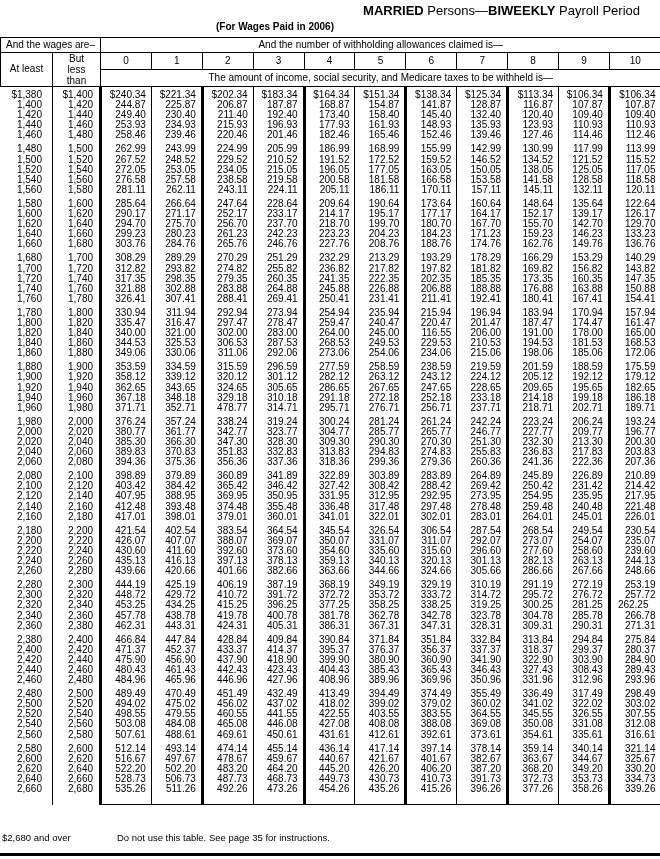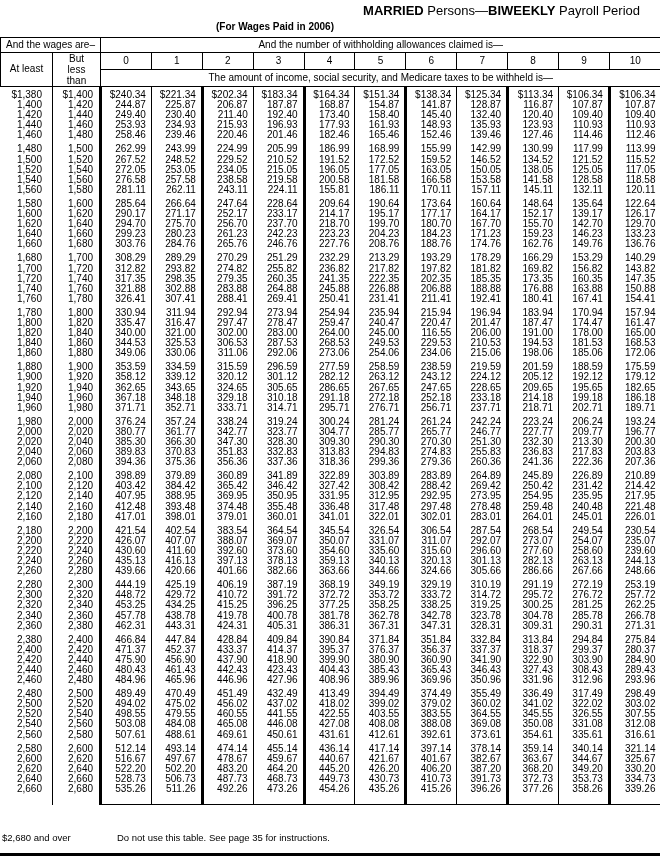--- a/index.html
+++ b/index.html
@@ -230,21 +230,21 @@
         <td class="v thick-r">128.58</td>
         <td class="v" style="border-right: none;">118.58</td>
       </tr>
       <tr>
         <td class="al">1,560</td>
         <td class="bl thick-r">1,580</td>
         <td class="v">281.11</td>
         <td class="v thick-r">262.11</td>
         <td class="v">243.11</td>
         <td class="v thick-r">224.11</td>
-        <td class="v">155.81</td>
+        <td class="v">205.11</td>
         <td class="v thick-r">186.11</td>
         <td class="v">170.11</td>
         <td class="v thick-r">157.11</td>
         <td class="v">145.11</td>
         <td class="v thick-r">132.11</td>
         <td class="v" style="border-right: none;">120.11</td>
       </tr>
       <tr class="grp-start">
         <td class="al">1,580</td>
         <td class="bl thick-r">1,600</td>
@@ -528,21 +528,21 @@
         <td class="v thick-r">233.18</td>
         <td class="v">214.18</td>
         <td class="v thick-r">199.18</td>
         <td class="v" style="border-right: none;">186.18</td>
       </tr>
       <tr>
         <td class="al">1,960</td>
         <td class="bl thick-r">1,980</td>
         <td class="v">371.71</td>
         <td class="v thick-r">352.71</td>
-        <td class="v">333.71</td>
+        <td class="v">478.77</td>
         <td class="v thick-r">314.71</td>
         <td class="v">295.71</td>
         <td class="v thick-r">276.71</td>
         <td class="v">256.71</td>
         <td class="v thick-r">237.71</td>
         <td class="v">218.71</td>
         <td class="v thick-r">202.71</td>
         <td class="v" style="border-right: none;">189.71</td>
       </tr>
       <tr class="grp-start">
@@ -806,21 +806,21 @@
         <td class="v">453.25</td>
         <td class="v thick-r">434.25</td>
         <td class="v">415.25</td>
         <td class="v thick-r">396.25</td>
         <td class="v">377.25</td>
         <td class="v thick-r">358.25</td>
         <td class="v">338.25</td>
         <td class="v thick-r">319.25</td>
         <td class="v">300.25</td>
         <td class="v thick-r">281.25</td>
-        <td class="v" style="border-right: none;">262.25</td>
+        <td class="v" style="border-right: none; text-align: center;">262.25</td>
       </tr>
       <tr>
         <td class="al">2,340</td>
         <td class="bl thick-r">2,360</td>
         <td class="v">457.78</td>
         <td class="v thick-r">438.78</td>
         <td class="v">419.78</td>
         <td class="v thick-r">400.78</td>
         <td class="v">381.78</td>
         <td class="v thick-r">362.78</td>

